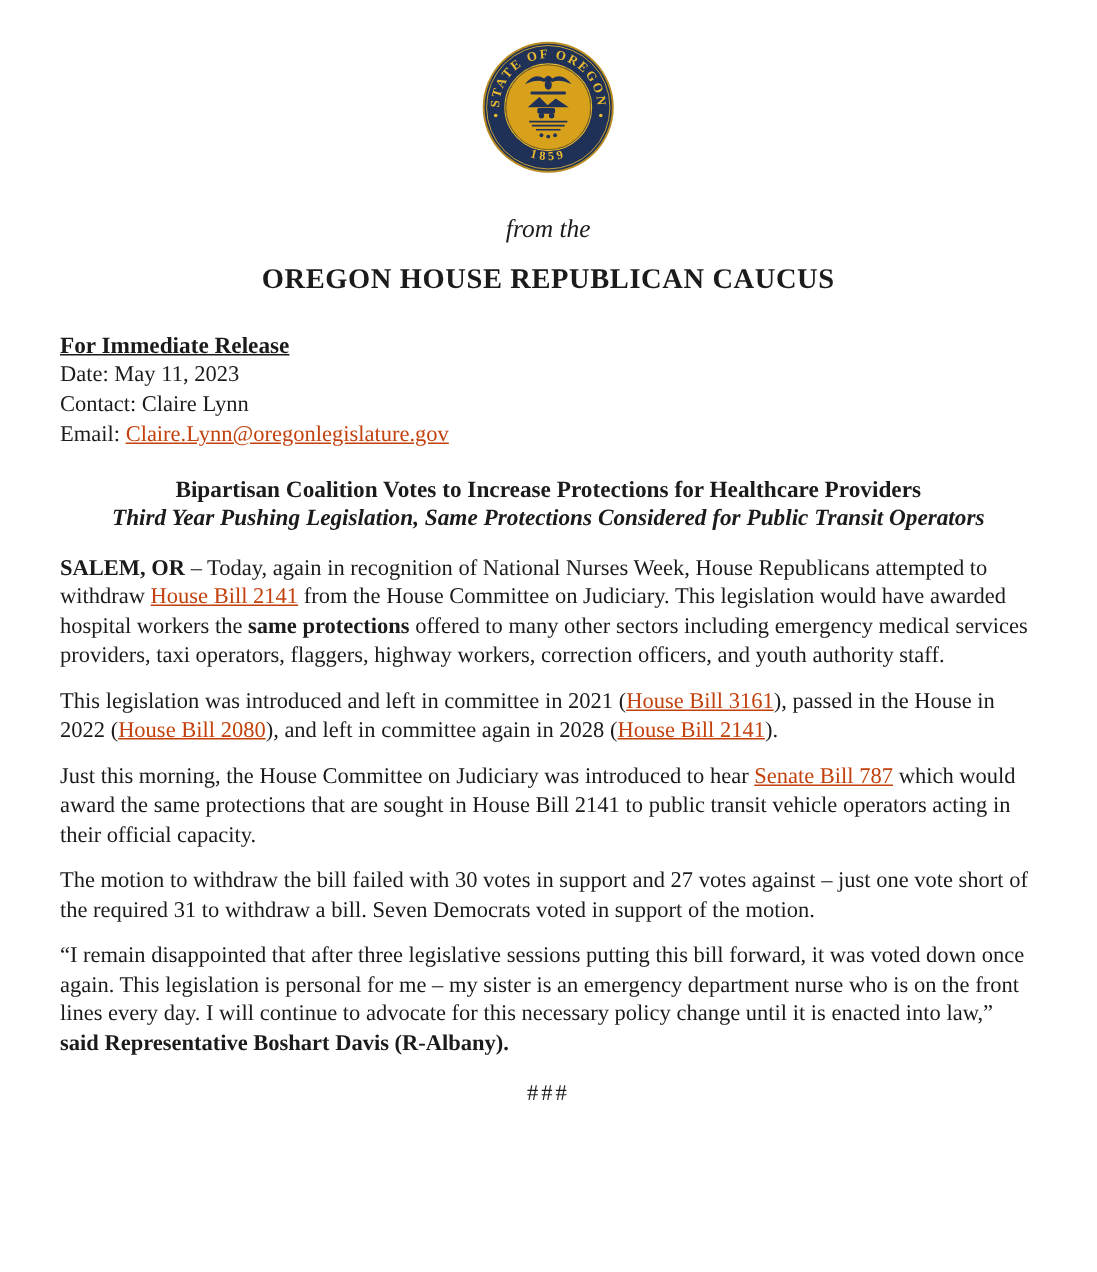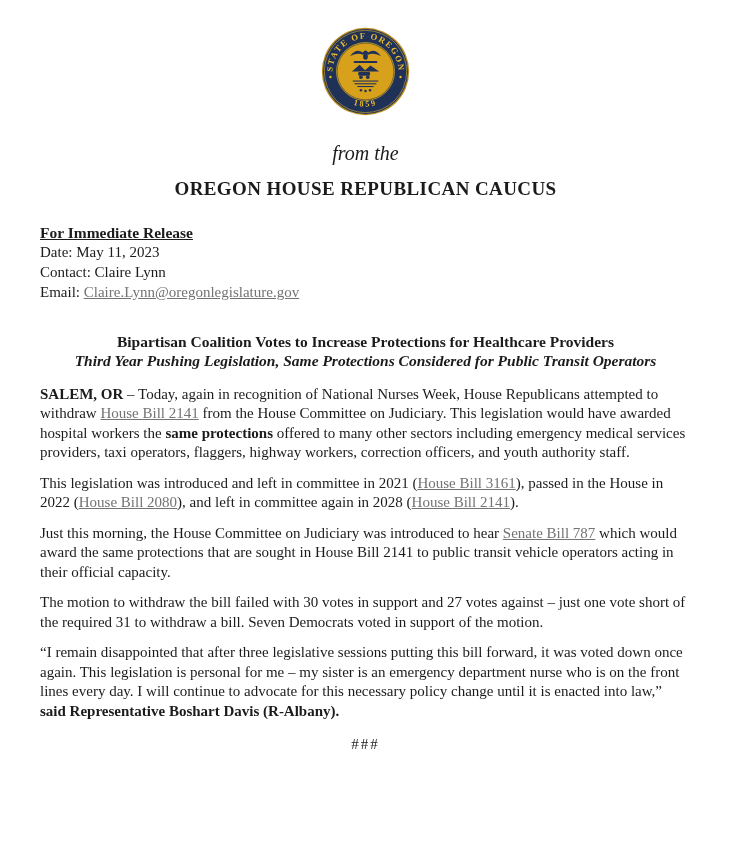--- a/index.html
+++ b/index.html
@@ -8,45 +8,45 @@
     font-family: "Liberation Serif", "DejaVu Serif", serif;
     color: #1b1b1b;
     overflow: hidden;
   }
   .page { box-sizing: border-box; width: 731px; padding: 26px 40px 0 40px; }
 
   .seal-wrap { text-align: center; }
   svg.seal { width: 91px; height: 91px; display: inline-block; }
 
   .from-line {
-    text-align: center; font-style: italic; font-size: 20px; margin-top: 21px;
+    text-align: center; font-style: italic; font-size: 17px; margin-top: 21px;
   }
   .org-name {
     text-align: center; font-weight: bold; font-size: 19px;
     letter-spacing: 0.4px; margin-top: 13px;
   }
 
   .release { margin-top: 23px; font-size: 15px; line-height: 1.32; }
   .release-heading {
     font-weight: bold; text-decoration: underline; font-size: 15.5px;
   }
   .release-line { }
 
   .headline {
-    text-align: center; font-weight: bold; font-size: 15.5px; margin-top: 30px;
+    text-align: center; font-weight: bold; font-size: 15.5px; margin-top: 17px;
   }
   .subheadline {
     text-align: center; font-weight: bold; font-style: italic;
     font-size: 15.5px; margin-top: 1px;
   }
 
   .body-copy { margin-top: 15px; }
   .para { margin: 0 0 11px 0; font-size: 15px; line-height: 1.3; }
   .bold { font-weight: bold; }
-  .doc-link { color: #737373; cursor: pointer; }
+  .doc-link { color: #c2410c; cursor: pointer; }
 
   .end-mark {
     text-align: center; font-size: 15px; margin-top: 15px; letter-spacing: 2px;
   }
 </style>
 </head>
 <body>
 
 <div class="page">
 

